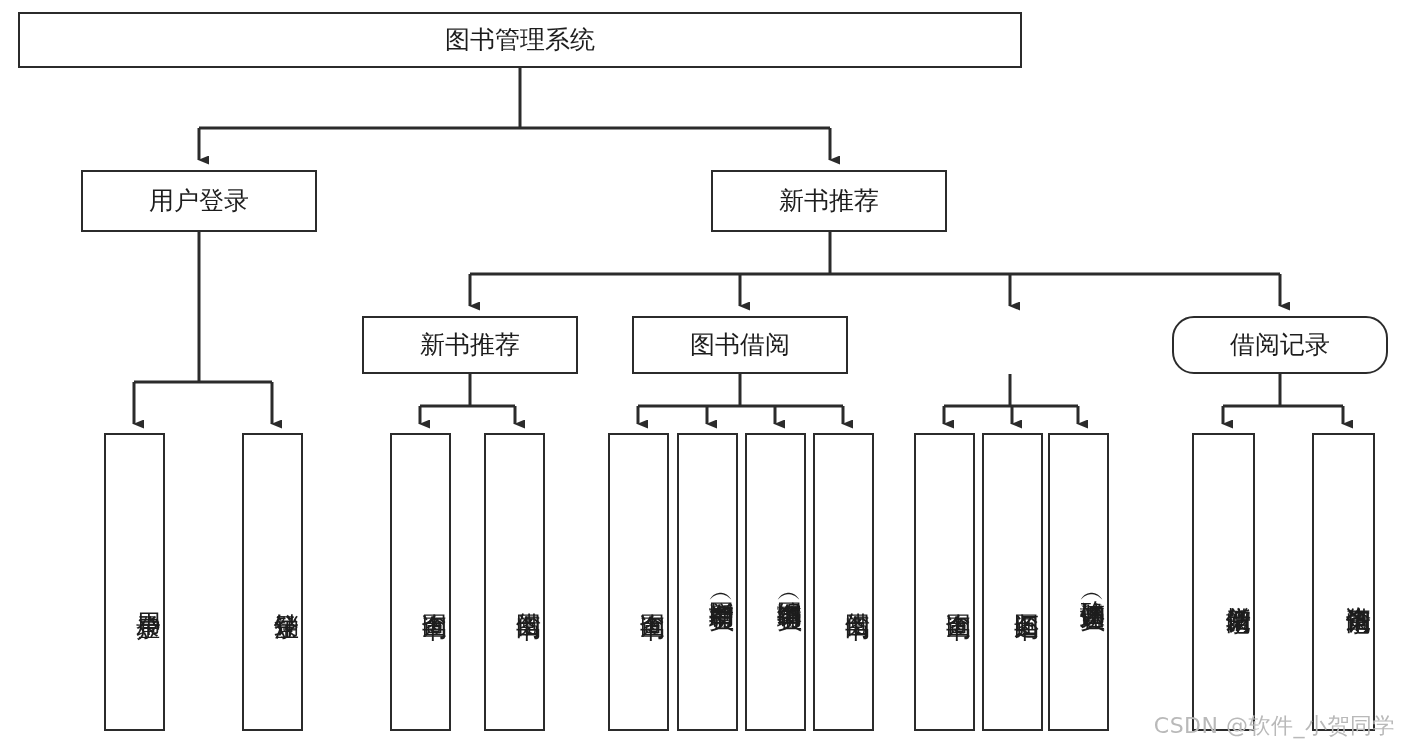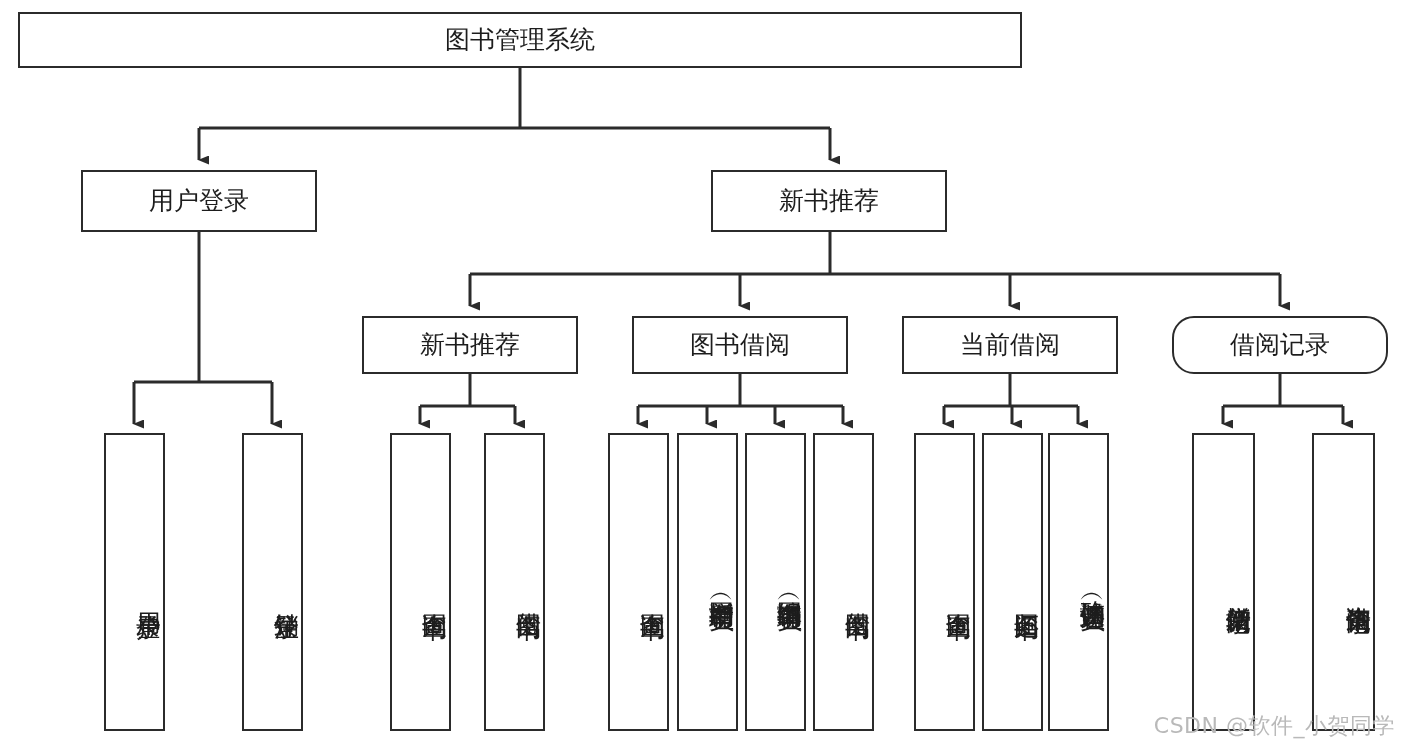--- a/index.html
+++ b/index.html
@@ -128,23 +128,20 @@
   <div class="node horiz" style="left:711px; top:170px; width:236px; height:62px;">
     <span>新书推荐</span>
   </div>
 
   <div class="node horiz" style="left:362px; top:316px; width:216px; height:58px;">
     <span>新书推荐</span>
   </div>
   <div class="node horiz" style="left:632px; top:316px; width:216px; height:58px;">
     <span>图书借阅</span>
   </div>
-  <div class="node horiz" style="left:902px; top:316px; width:216px; height:58px;">
-    <span>当前借阅</span>
-  </div>
   <div class="node horiz" style="left:1172px; top:316px; width:216px; height:58px;border-radius:22px;">
     <span>借阅记录</span>
   </div>
 
   <div class="node vert" style="left:104px; top:433px; width:61px; height:298px;">
     <span class="vtext">用户登录</span>
   </div>
   <div class="node vert" style="left:242px; top:433px; width:61px; height:298px;">
     <span class="vtext">注销登录</span>
   </div>

